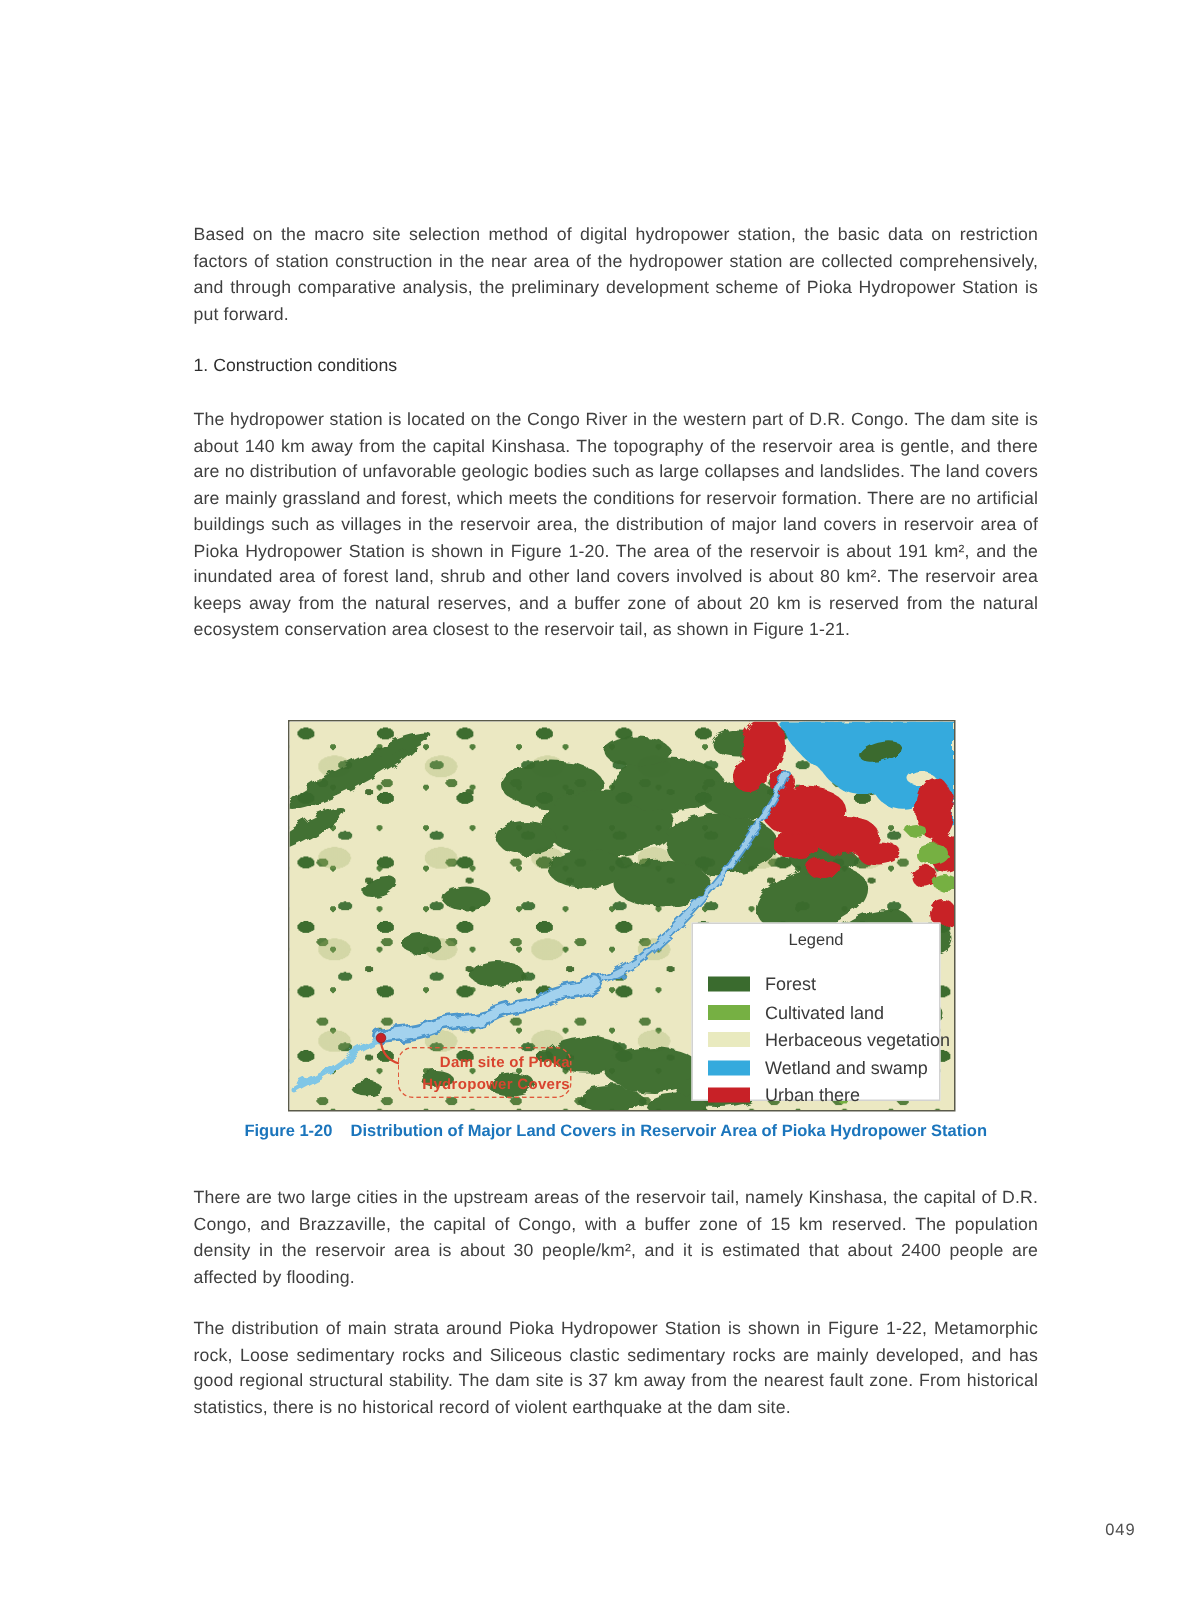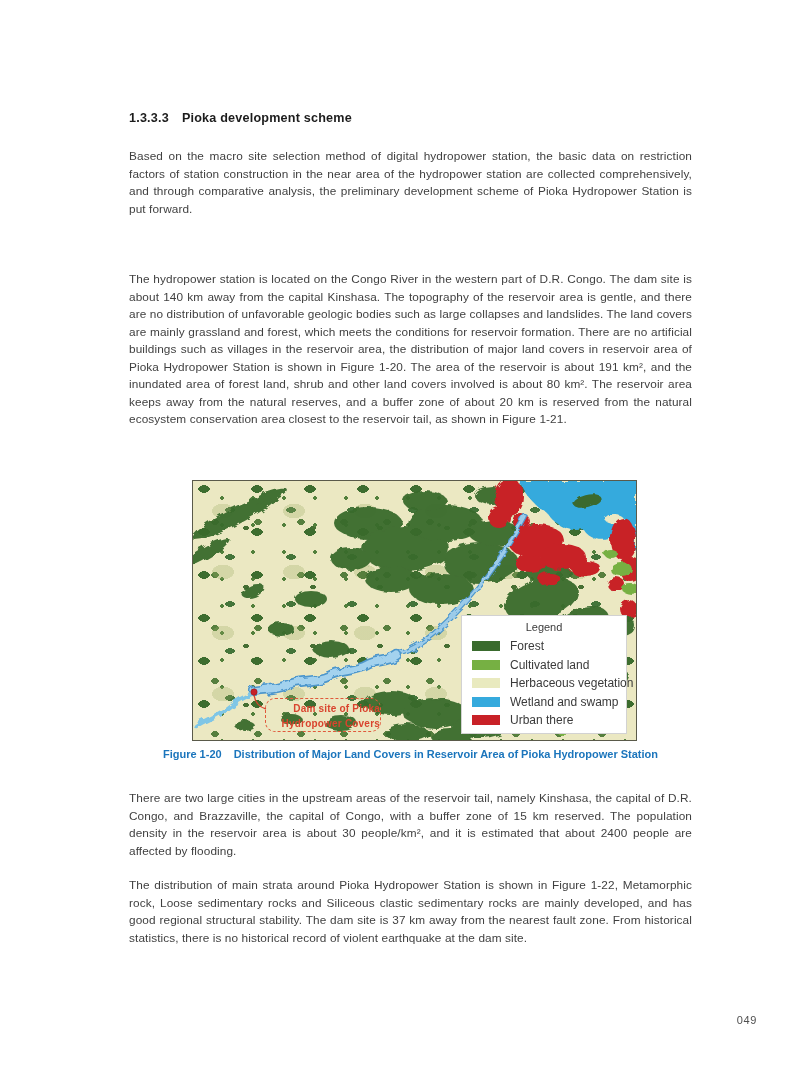--- a/index.html
+++ b/index.html
@@ -42,44 +42,42 @@
   .dam-label {
     position:absolute; left:72px; top:217px; width:116px; height:34px;
     border:1.6px dashed #e0593c; border-radius:10px;
     font-size:10px; font-weight:bold; line-height:15px; text-align:right;
     padding-top:2px; color:#d9442e; letter-spacing:.2px;
   }
   .map-legend {
     position:absolute; left:268px; top:134px; width:166px; height:119px;
     background:#ffffff; border:1px solid #d2d2d2; padding:5px 10px 4px 10px;
   }
-  .legend-title { text-align:center; font-size:11px; color:#3a3a3a; margin-bottom:4px; }
+  .legend-title { text-align:center; font-size:11px; color:#3a3a3a; margin-bottom:14px; }
   .legend-row { display:flex; align-items:center; height:18.5px; }
   .legend-swatch { width:28px; height:10px; margin-right:10px; flex:0 0 auto; }
   .legend-label { font-size:12px; color:#3a3a3a; white-space:nowrap; }
   
   .figure-caption {
     top:748px; text-align:center; font-size:11px; font-weight:bold; color:#1b75bc;
   }
   .figure-caption .gap { display:inline-block; width:12px; }
   .page-number {
     right:36px; top:1014px; font-size:11px; color:#4f4f4f; letter-spacing:.6px;
   }
 </style>
 </head>
 <body>
 
 <div class="page">
 
-  <div class="abs col section-heading">
-    <span>1.3.3.3</span><span class="sp"></span><span>Pioka development scheme</span>
-  </div>
 
   <div class="abs col body-par" style="top:148px">Based on the macro site selection method of digital hydropower station, the basic data on restriction factors of station construction in the near area of the hydropower station are collected comprehensively, and through comparative analysis, the preliminary development scheme of Pioka Hydropower Station is put forward.</div>
 
+  <div class="abs col subheading">1. Construction conditions</div>
 
   <div class="abs col body-par" style="top:271px">The hydropower station is located on the Congo River in the western part of D.R. Congo. The dam site is about 140 km away from the capital Kinshasa. The topography of the reservoir area is gentle, and there are no distribution of unfavorable geologic bodies such as large collapses and landslides. The land covers are  mainly grassland and forest, which meets the conditions for reservoir formation. There are no artificial buildings such as villages in the reservoir area, the distribution of major land covers in reservoir area of Pioka Hydropower Station is shown in Figure 1-20. The area of the reservoir is about 191 km², and the inundated area of forest land, shrub and other land covers involved is about 80 km². The reservoir area keeps away from the natural reserves, and a buffer zone of about 20 km is reserved from the natural ecosystem conservation area closest to the reservoir tail, as shown in Figure 1-21.</div>
 
   <div class="abs figure-map">
     <div class="map-texture"></div>
 
     <svg class="map-svg" viewBox="0 0 443 259">
       <defs>
         <filter id="rough" x="-10%" y="-10%" width="120%" height="120%">
           <feTurbulence type="fractalNoise" baseFrequency="0.09" numOctaves="3" result="n"></feTurbulence>

